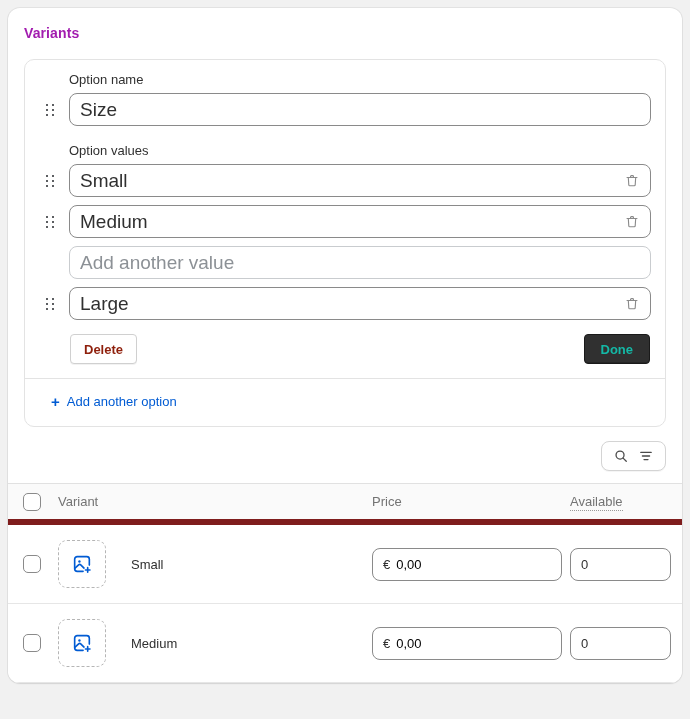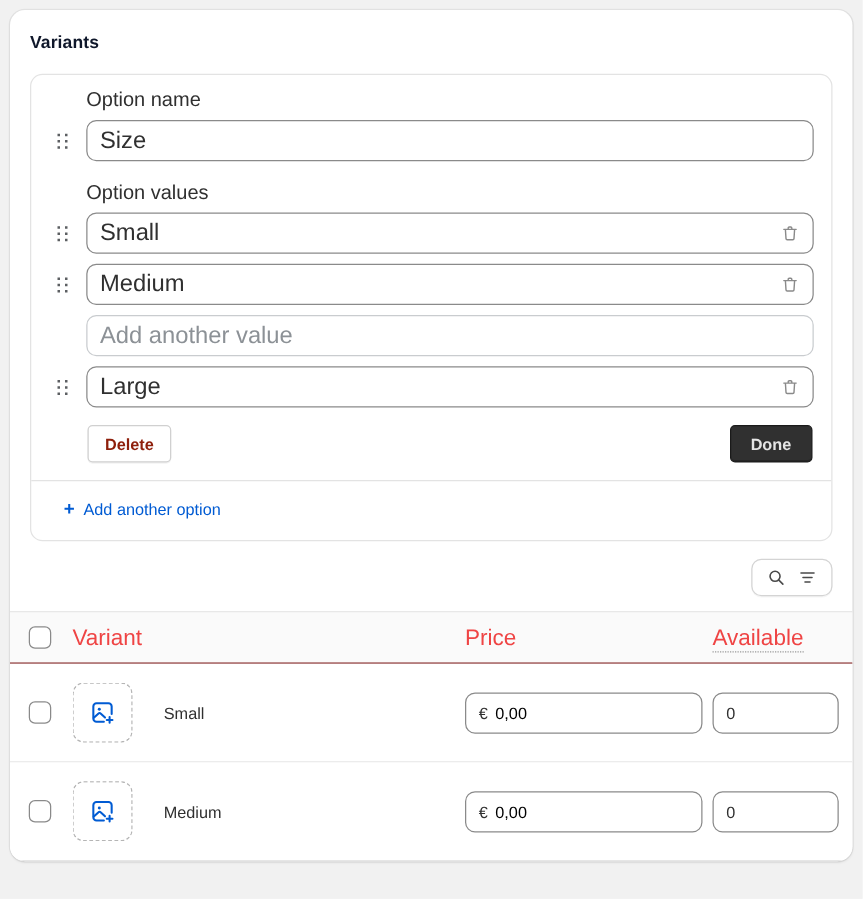--- a/index.html
+++ b/index.html
@@ -15,36 +15,36 @@
   
   .card {
     position: absolute; left: 8px; top: 8px;
     width: 674px;
     background: #ffffff;
     border-radius: 12px;
     box-shadow: 0 0 0 1px rgba(0,0,0,0.06), 0 1px 2px rgba(0,0,0,0.07);
     overflow: hidden;
   }
   .card-title {
-    font-size: 14px; font-weight: bold; color: #0f172a;
+    font-size: 14px; font-weight: bold; color: #a21caf;
     padding: 17px 16px 0 16px;
     letter-spacing: 0.1px;
   }
 
   
   .option-card {
     margin: 18px 16px 0 16px;
     border: 1px solid #e3e3e3;
     border-radius: 10px;
     background: #fff;
   }
   .option-body { padding: 12px 14px 14px 14px; }
 
   .field-label {
-    font-size: 16px; color: #303030;
+    font-size: 13px; color: #303030;
     margin: 0 0 6px 30px;
   }
   .field-label.values { margin-top: 17px; }
 
   .row { display: flex; align-items: center; gap: 8px; }
   .row + .row { margin-top: 8px; }
 
   .drag {
     width: 22px; height: 26px;
     display: flex; align-items: center; justify-content: center;
@@ -88,21 +88,21 @@
     border-radius: 4px; font-size: 13px; font-weight: bold;
     height: 30px; display: inline-flex; align-items: center; justify-content: center;
     padding: 0 13px; cursor: pointer; user-select: none;
   }
   .btn-delete {
     background: #fff; color: #8e1f0b;
     border: 1px solid #d0d0d0;
     box-shadow: 0 1px 0 rgba(0,0,0,0.05);
   }
   .btn-done {
-    background: #303030; color: #e5e5e5;
+    background: #303030; color: #14b8a6;
     border: 1px solid #1a1a1a;
     box-shadow: inset 0 -1px 0 rgba(0,0,0,0.2);
     padding: 0 16px;
   }
 
   .option-foot {
     border-top: 1px solid #e3e3e3;
     padding: 14px 14px 15px 14px;
   }
   .link-add {
@@ -125,22 +125,22 @@
     cursor: pointer;
   }
   .pill .icn { width: 16px; height: 16px; color: #4a4a4a; }
   .pill .icn svg { display:block; width:16px; height:16px; }
 
   
   .table { border-top: 1px solid #e1e1e1; }
   .thead {
     display: flex; align-items: center;
     height: 41px; background: #fafafa;
-    border-bottom: 1px solid #7f1d1d;
-    font-size: 18px; color: #ef4444;
+    border-bottom: 6px solid #7f1d1d;
+    font-size: 13px; color: #737373;
   }
   .trow {
     display: flex; align-items: center;
     height: 79px;
     border-bottom: 1px solid #e6e6e6;
     background: #fff;
   }
   .c-check { flex: 0 0 44px; display:flex; align-items:center; justify-content:center; padding-left: 4px;}
   .c-variant { flex: 1 1 auto; display: flex; align-items: center; }
   .c-price { flex: 0 0 198px; }

